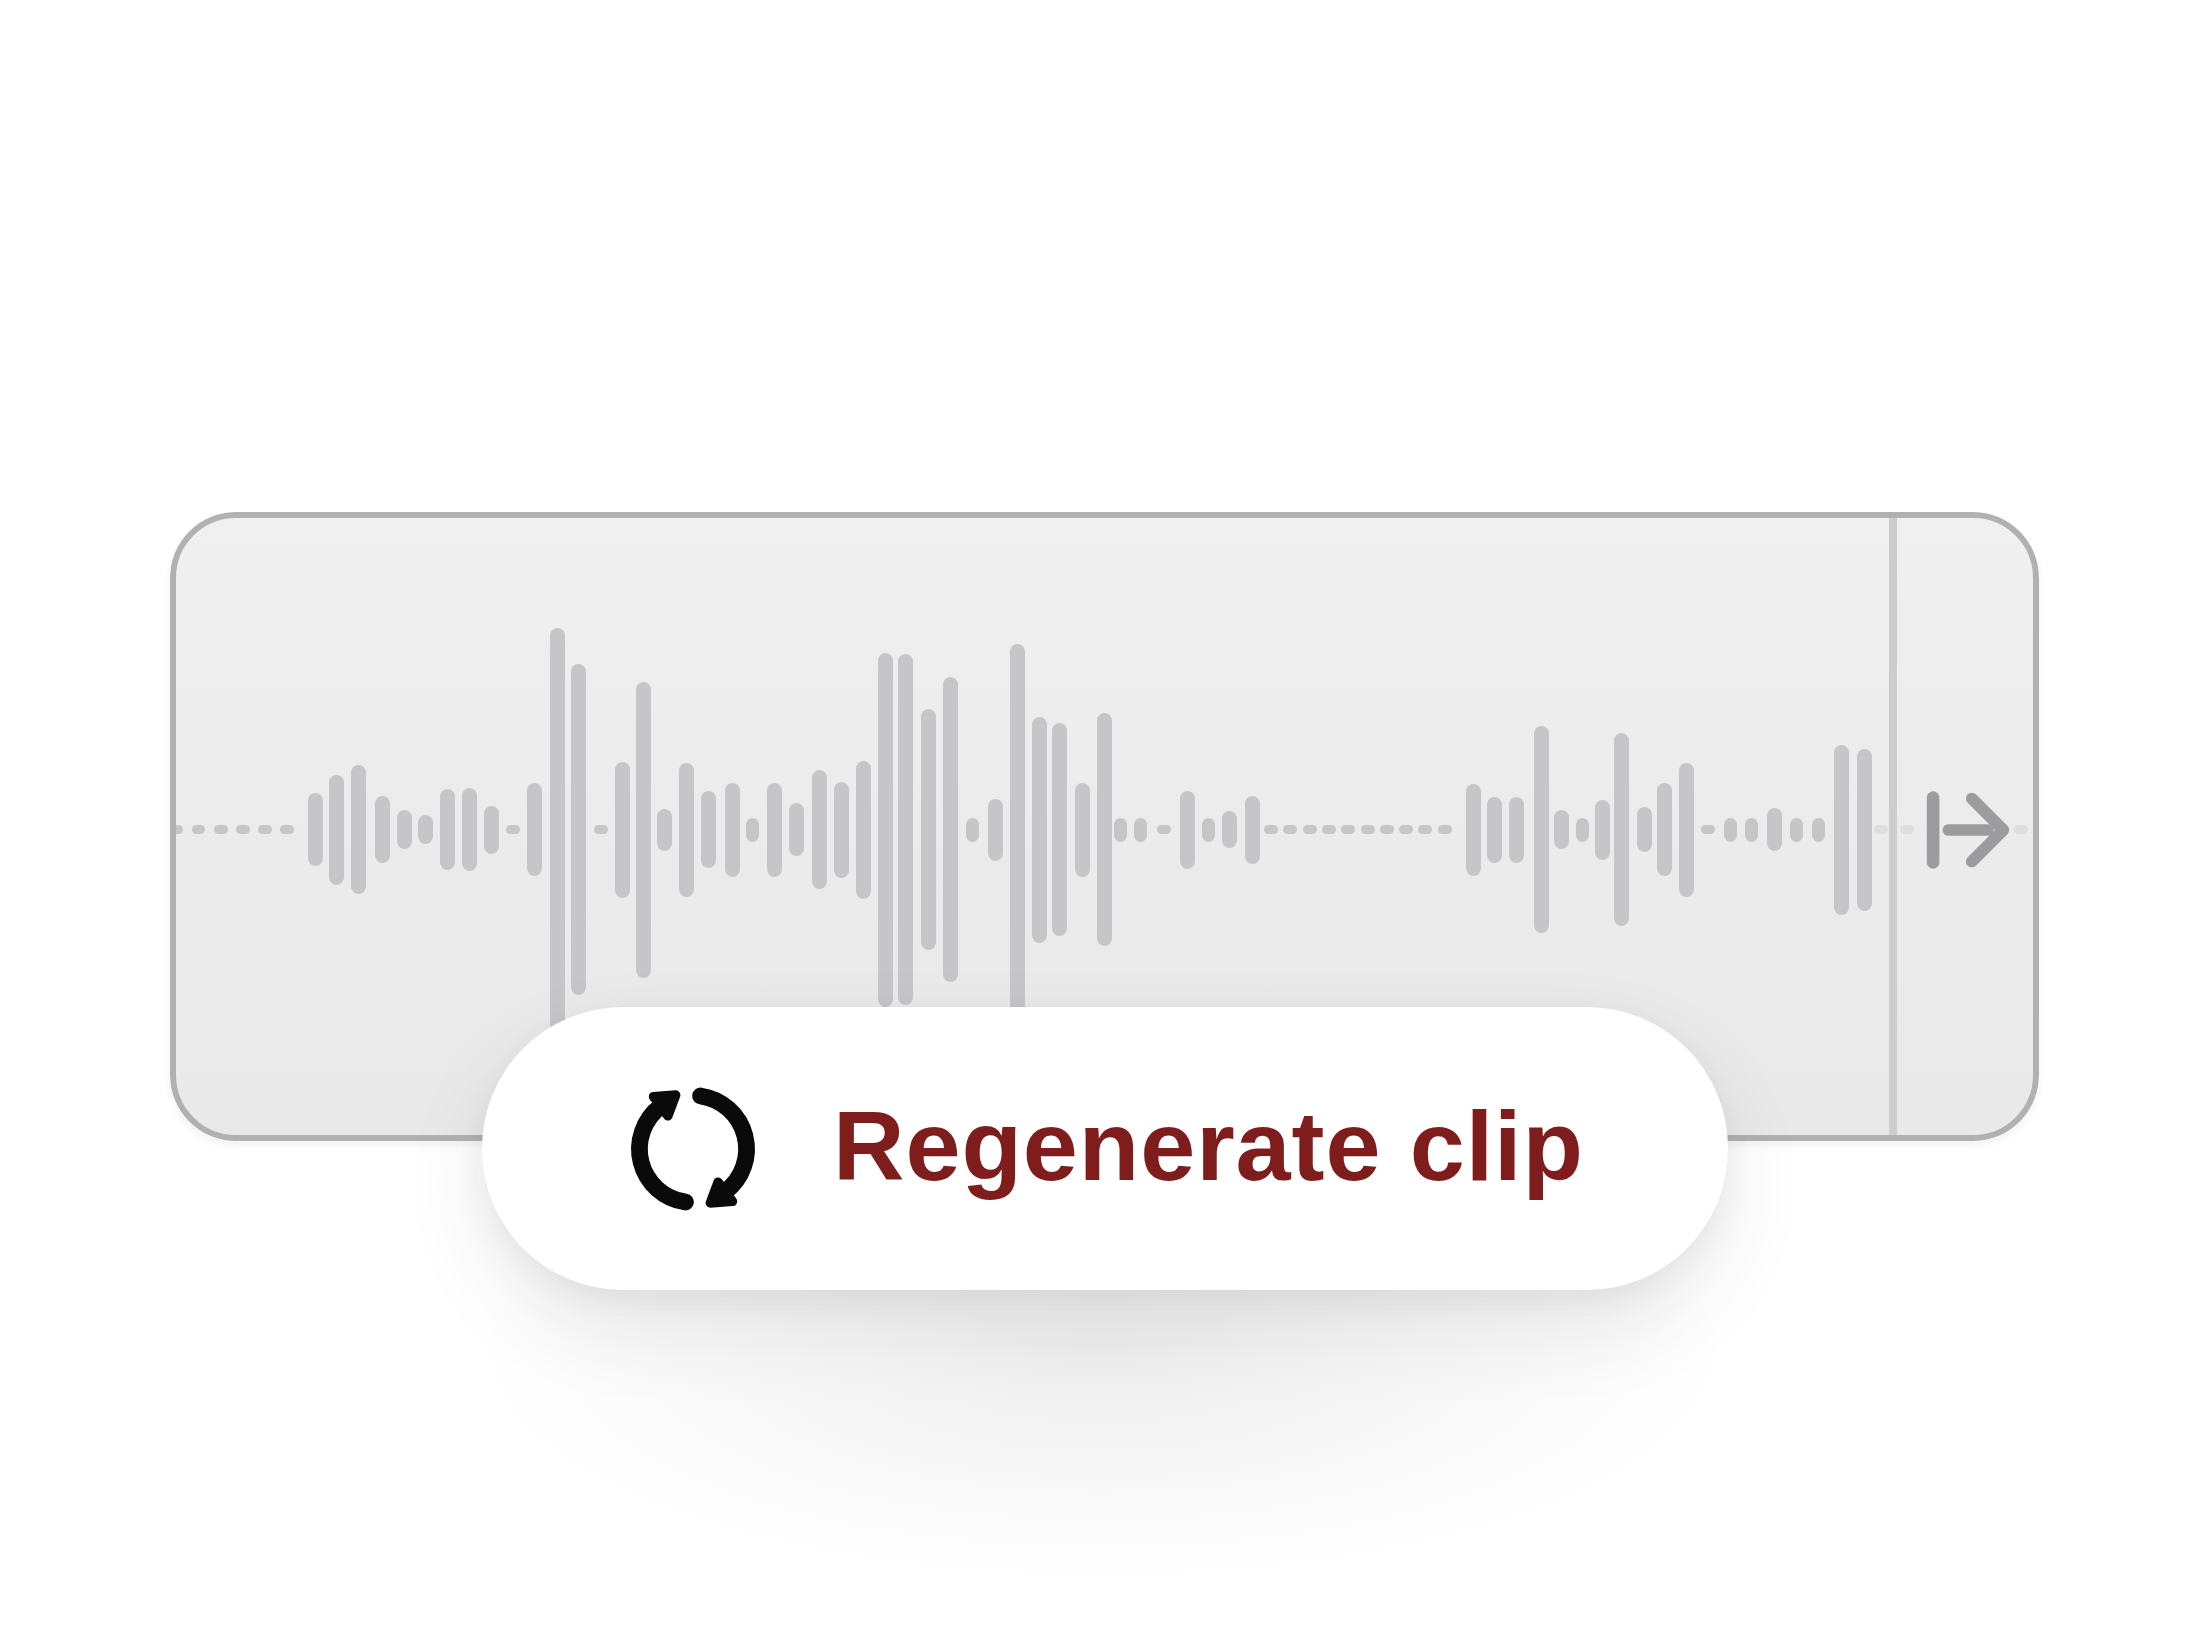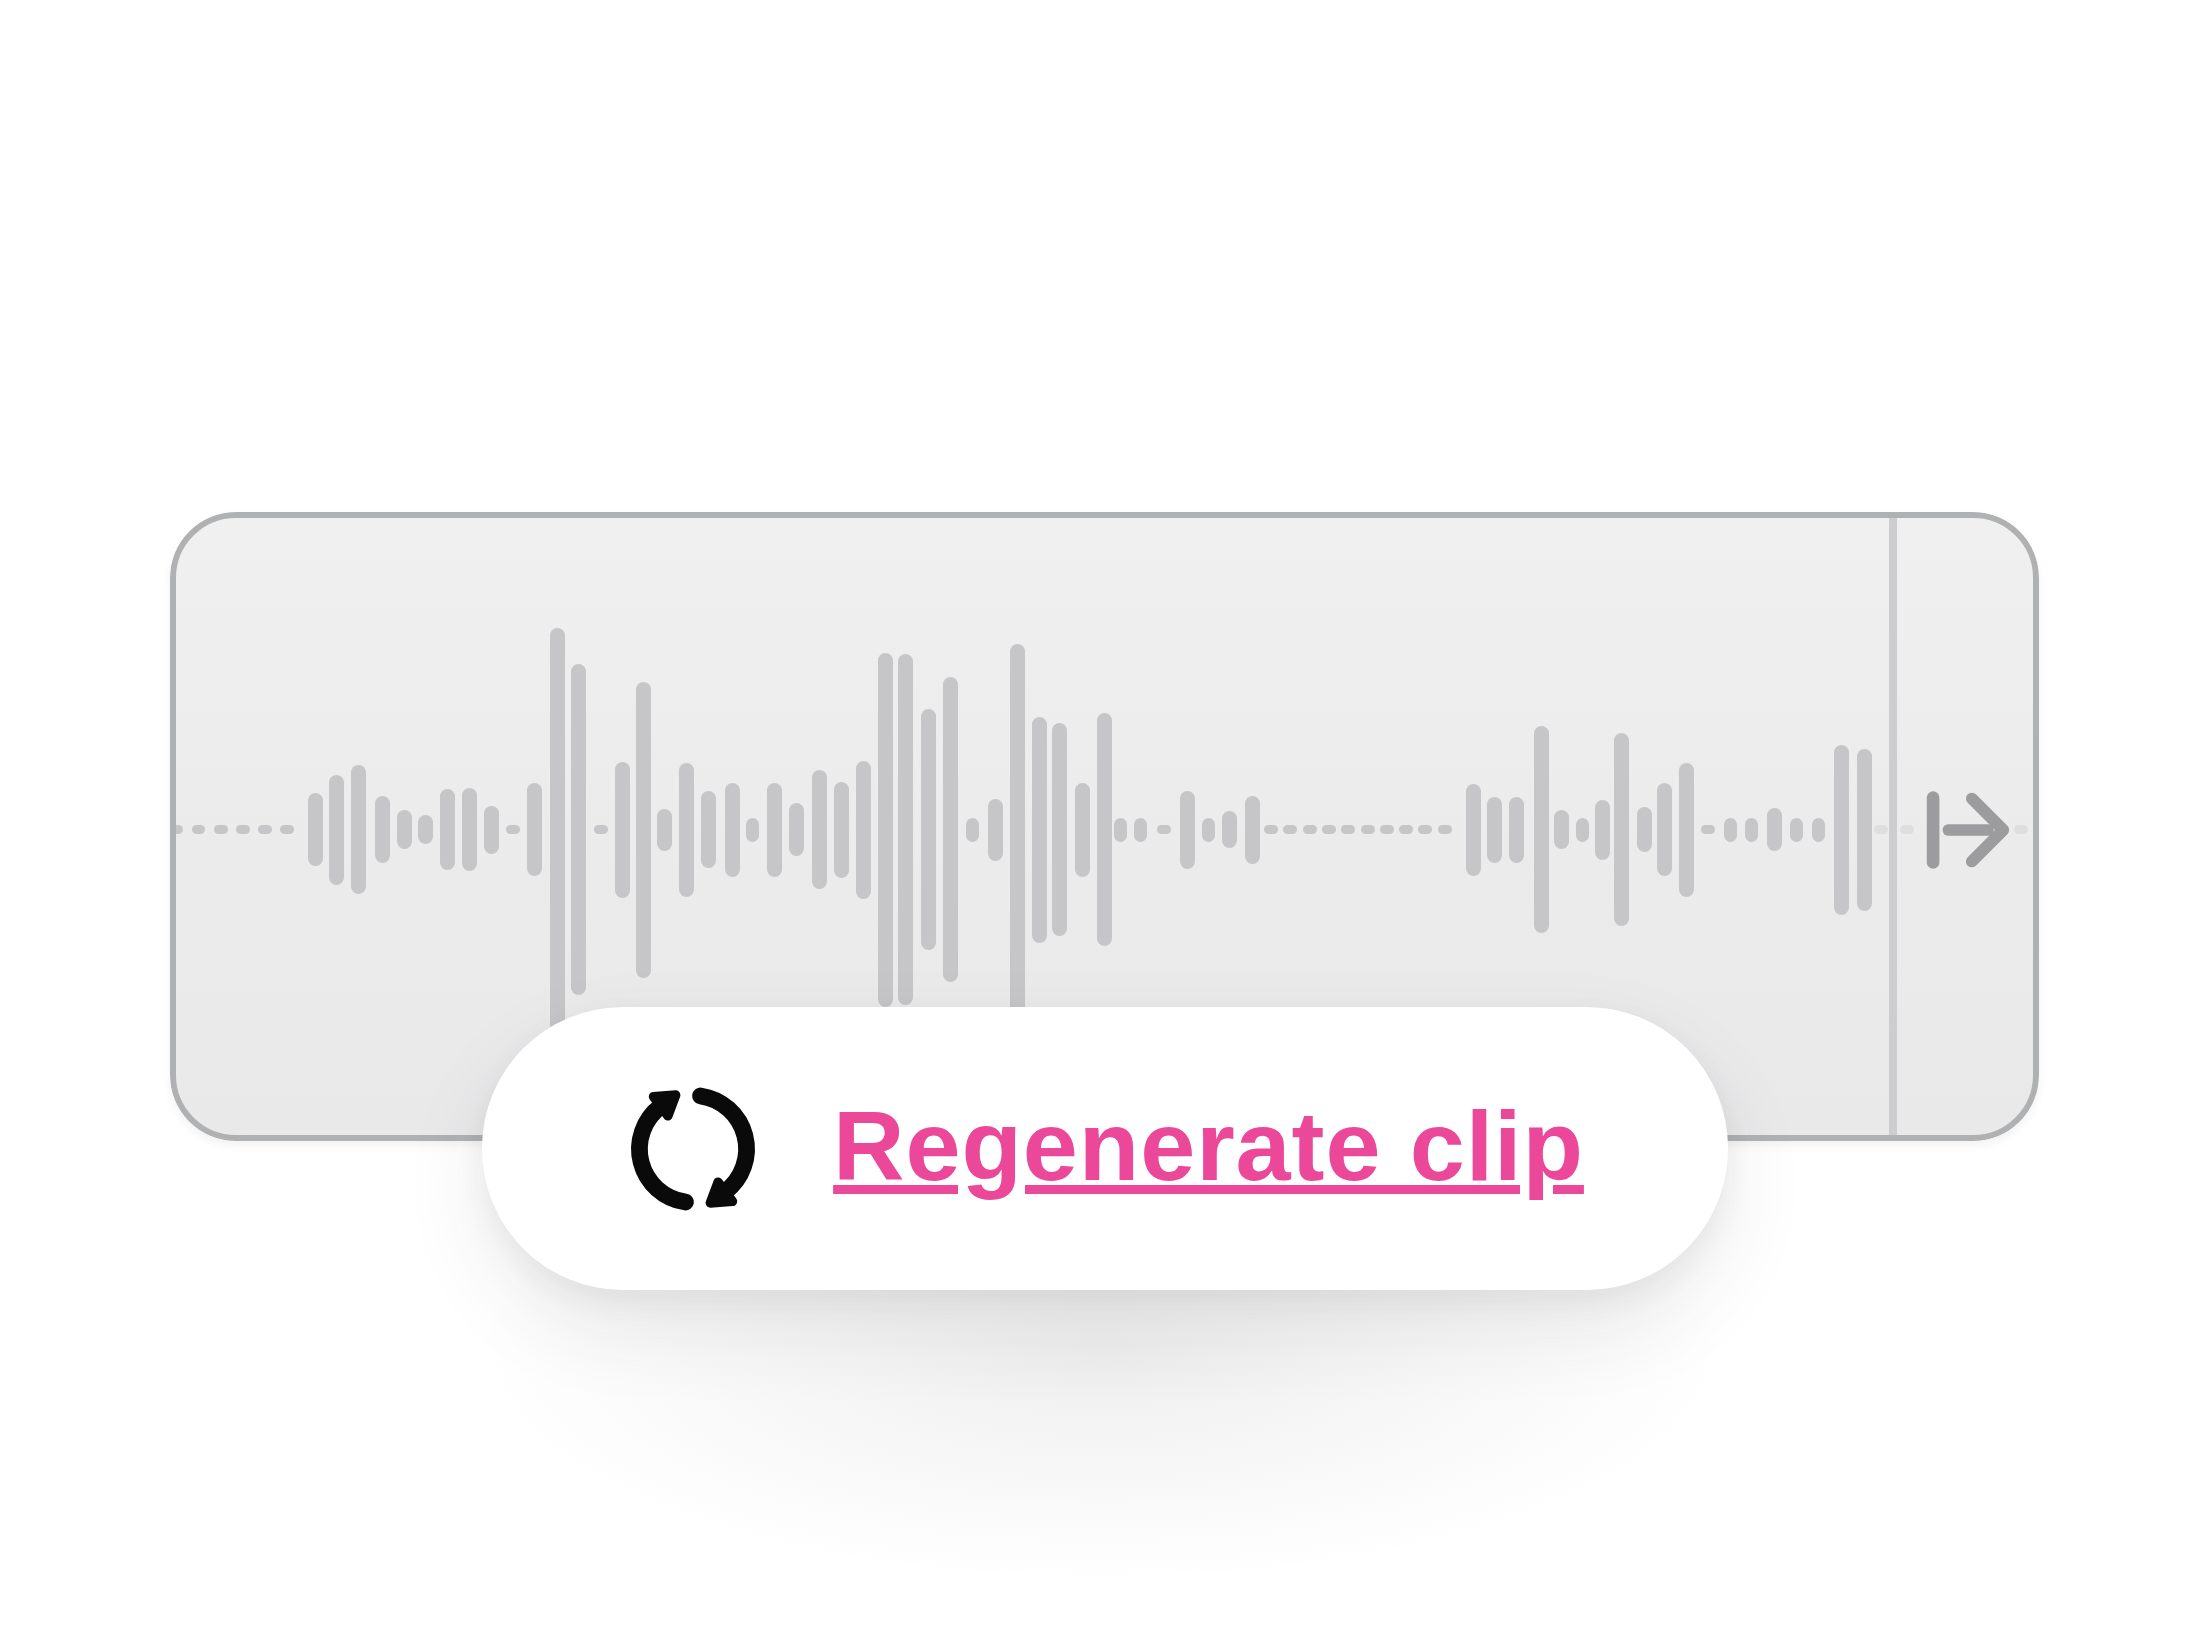--- a/index.html
+++ b/index.html
@@ -38,22 +38,22 @@
   }
   .regen-button{
     position:absolute;left:482px;top:1007px;width:1246px;height:283px;
     border-radius:141px;background:#ffffff;border:none;
     display:flex;align-items:center;justify-content:center;gap:73px;
     z-index:10;cursor:pointer;
     box-shadow:0 37px 83px rgba(50,50,55,0.10), 0 11px 27.5px rgba(50,50,55,0.06);
   }
   .regen-icon{width:134px;height:134px;flex:0 0 auto;}
   .regen-label{
-    font-size:99px;font-weight:700;letter-spacing:0.9px;color:#ec4899;
-    white-space:nowrap;line-height:1;padding-bottom:5.5px;text-decoration:underline;
+    font-size:99px;font-weight:700;letter-spacing:0.9px;color:#7f1d1d;
+    white-space:nowrap;line-height:1;padding-bottom:5.5px;
   }
 </style>
 </head>
 <body>
 
 <div class="under-glow"></div>
 
 <div class="clip-panel">
   <div class="waveform">
       <div class="wf-el" style="width: 13.8px; height: 9.2px; left: -0.5px; top: 313px;"></div>

